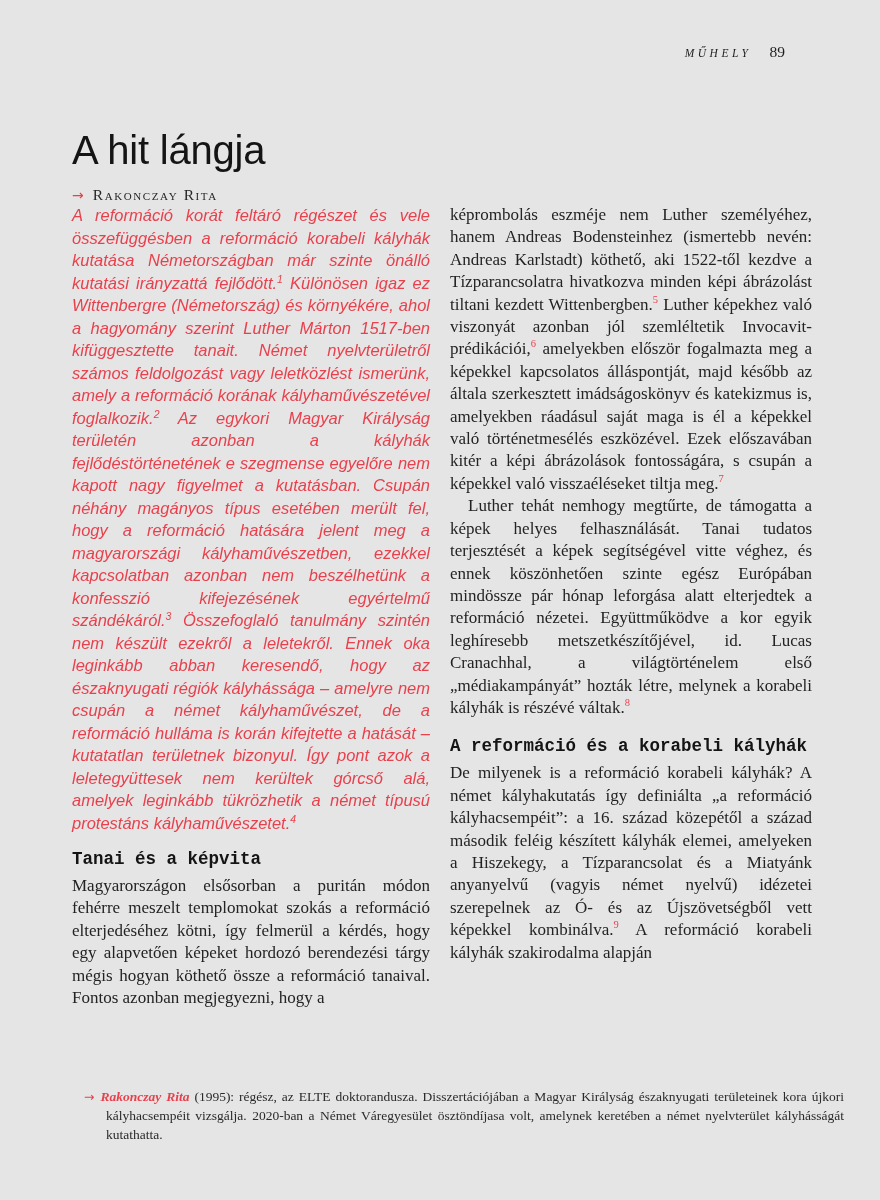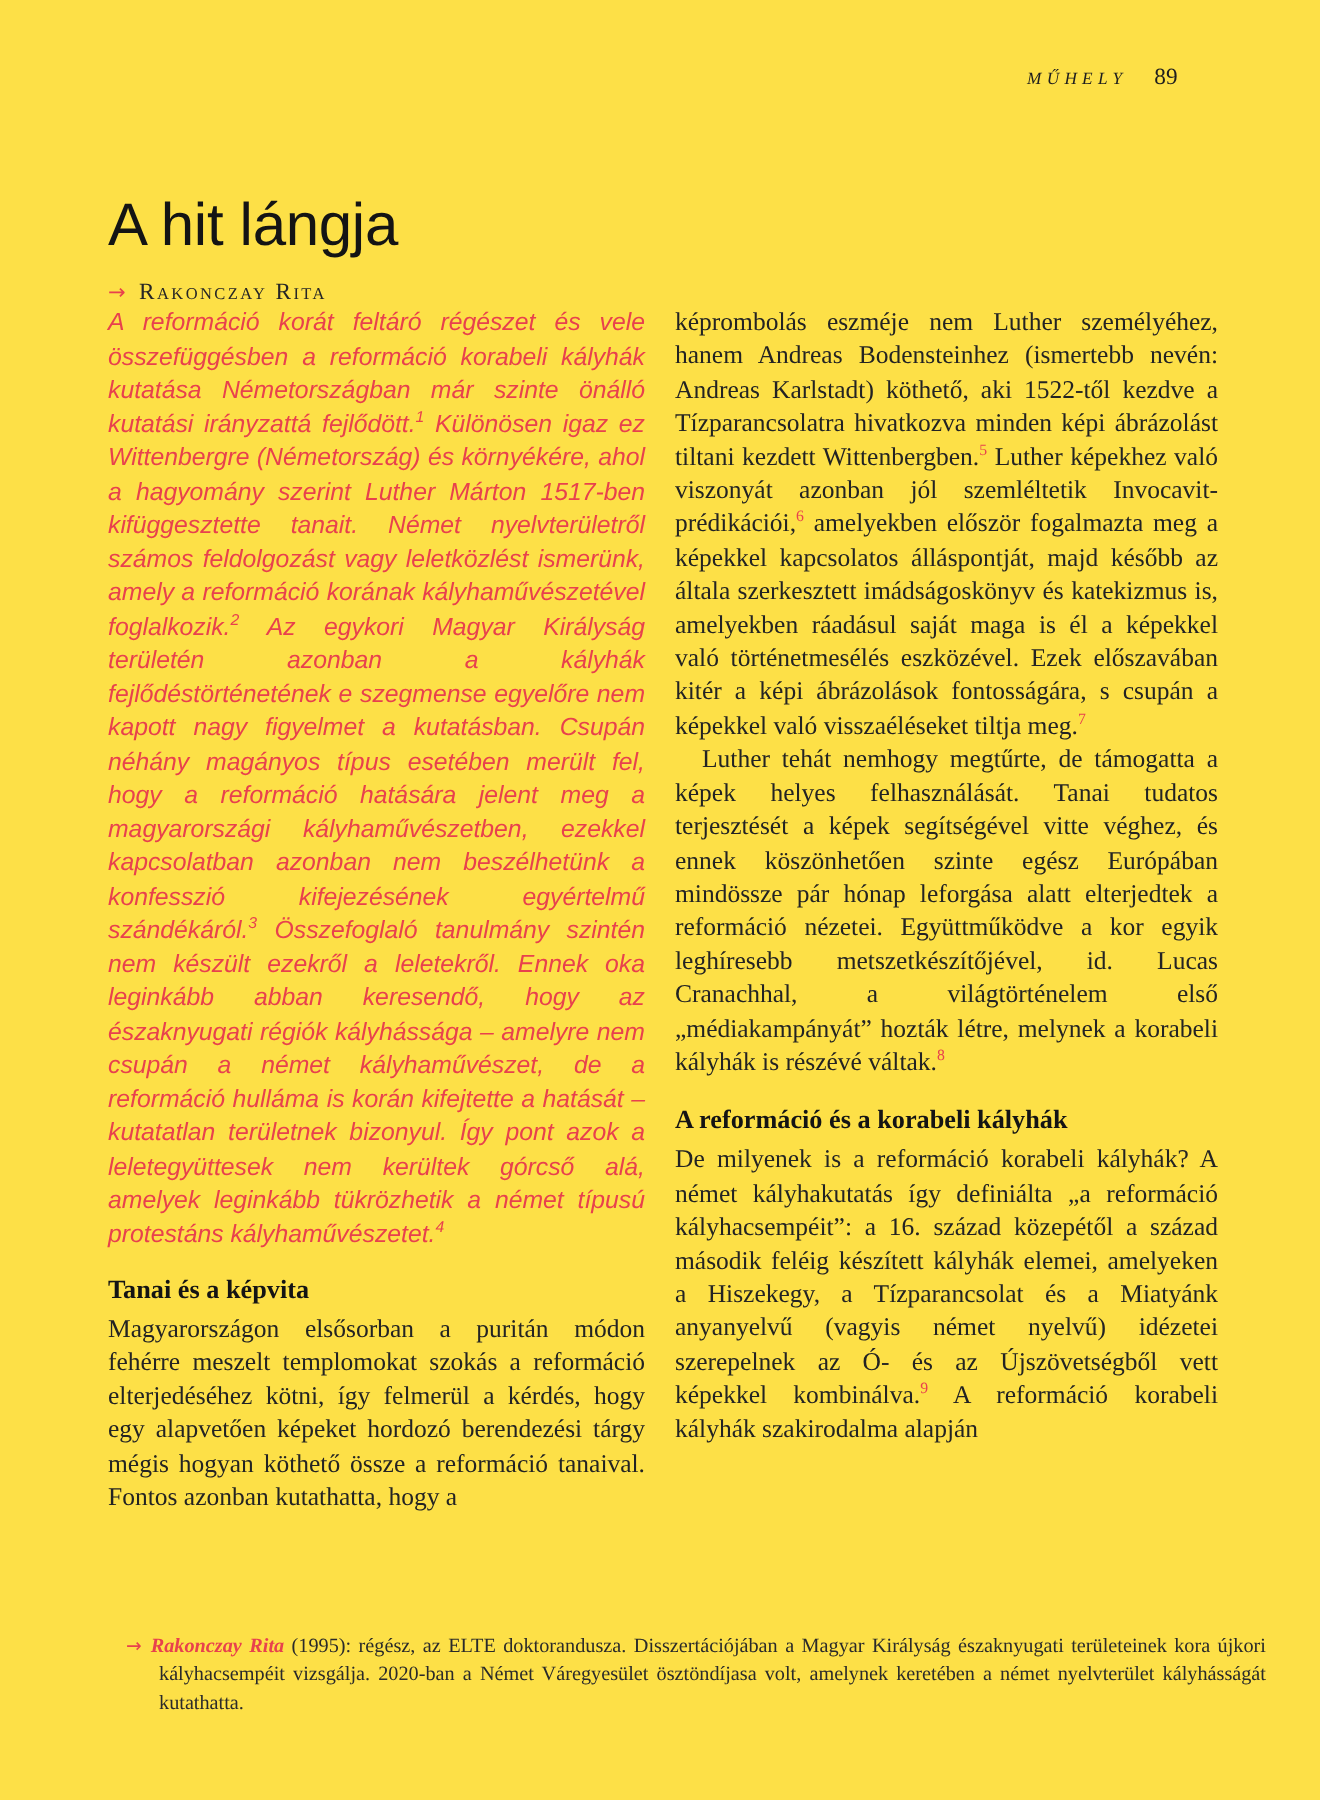--- a/index.html
+++ b/index.html
@@ -5,21 +5,21 @@
   :root{
     --accent:#e8414d;
     --ink:#232323;
     --subtle:#4a4a4a;
   }
   html,body{margin:0;padding:0;background:#ffffff;}
   .page{
     position:relative;
     width:880px;height:1200px;
     box-sizing:border-box;
-    background:#fde047;
+    background:#e5e5e5;
     padding:44px 68px 0 72px;
     font-family:"Liberation Serif",serif;
     color:var(--ink);
     overflow:hidden;
   }
   
   .running-head{
     text-align:right;
     margin-right:27px;
     height:16px;
@@ -86,21 +86,21 @@
     margin:0;
     font-family:"Liberation Sans",sans-serif;
     font-style:italic;
     font-size:16.5px;
     line-height:22.5px;
     color:var(--accent);
     text-align:justify;
   }
   .section-heading{
     margin:14px 0 5px 0;
-    font-family:Liberation Serif, serif;
+    font-family:Liberation Mono, monospace;
     font-weight:bold;
     font-size:17.5px;
     line-height:22px;
     color:#141414;
   }
   .col-right .section-heading{margin-top:16px;}
   .body-par{
     margin:0;
     font-size:17px;
     line-height:22.4px;
@@ -149,21 +149,21 @@
 
   <div class="author-line">
     <span class="arrow">→</span><span class="author-name">Rakonczay Rita</span>
   </div>
 
   <div class="columns">
 
     <div class="col col-left">
       <p class="abstract">A reformáció korát feltáró régészet és vele összefüggésben a reformáció korabeli kályhák kutatása Németországban már szinte önálló kutatási irányzattá fejlődött.<sup class="fnref">1</sup> Különösen igaz ez Wittenbergre (Németország) és környékére, ahol a hagyomány szerint Luther Márton 1517-ben kifüggesztette tanait. Német nyelvterületről számos feldolgozást vagy leletközlést ismerünk, amely a reformáció korának kályhaművészetével foglalkozik.<sup class="fnref">2</sup> Az egykori Magyar Királyság területén azonban a kályhák fejlődéstörténetének e szegmense egyelőre nem kapott nagy figyelmet a kutatásban. Csupán néhány magányos típus esetében merült fel, hogy a reformáció hatására jelent meg a magyarországi kályhaművészetben, ezekkel kapcsolatban azonban nem beszélhetünk a konfesszió kifejezésének egyértelmű szándékáról.<sup class="fnref">3</sup> Összefoglaló tanulmány szintén nem készült ezekről a leletekről. Ennek oka leginkább abban keresendő, hogy az északnyugati régiók kályhássága – amelyre nem csupán a német kályhaművészet, de a reformáció hulláma is korán kifejtette a hatását – kutatatlan területnek bizonyul. Így pont azok a leletegyüttesek nem kerültek górcső alá, amelyek leginkább tükrözhetik a német típusú protestáns kályhaművészetet.<sup class="fnref">4</sup></p>
       <h3 class="section-heading">Tanai és a képvita</h3>
-      <p class="body-par">Magyarországon elsősorban a puritán módon fehérre meszelt templomokat szokás a reformáció elterjedéséhez kötni, így felmerül a kérdés, hogy egy alapvetően képeket hordozó berendezési tárgy mégis hogyan köthető össze a reformáció tanaival. Fontos azonban kutathatta, hogy a</p>
+      <p class="body-par">Magyarországon elsősorban a puritán módon fehérre meszelt templomokat szokás a reformáció elterjedéséhez kötni, így felmerül a kérdés, hogy egy alapvetően képeket hordozó berendezési tárgy mégis hogyan köthető össze a reformáció tanaival. Fontos azonban megjegyezni, hogy a</p>
     </div>
 
     <div class="col col-right">
       <p class="body-par">képrombolás eszméje nem Luther személyéhez, hanem Andreas Bodensteinhez (ismertebb nevén: Andreas Karlstadt) köthető, aki 1522-től kezdve a Tízparancsolatra hivatkozva minden képi ábrázolást tiltani kezdett Wittenbergben.<sup class="fnref">5</sup> Luther képekhez való viszonyát azonban jól szemléltetik Invocavit-prédikációi,<sup class="fnref">6</sup> amelyekben először fogalmazta meg a képekkel kapcsolatos álláspontját, majd később az általa szerkesztett imádságoskönyv és katekizmus is, amelyekben ráadásul saját maga is él a képekkel való történetmesélés eszközével. Ezek előszavában kitér a képi ábrázolások fontosságára, s csupán a képekkel való visszaéléseket tiltja meg.<sup class="fnref">7</sup></p>
       <p class="body-par indent">Luther tehát nemhogy megtűrte, de támogatta a képek helyes felhasználását. Tanai tudatos terjesztését a képek segítségével vitte véghez, és ennek köszönhetően szinte egész Európában mindössze pár hónap leforgása alatt elterjedtek a reformáció nézetei. Együttműködve a kor egyik leghíresebb metszetkészítőjével, id. Lucas Cranachhal, a világtörténelem első „médiakampányát” hozták létre, melynek a korabeli kályhák is részévé váltak.<sup class="fnref">8</sup></p>
       <h3 class="section-heading">A reformáció és a korabeli kályhák</h3>
       <p class="body-par">De milyenek is a reformáció korabeli kályhák? A német kályhakutatás így definiálta „a reformáció kályhacsempéit”: a 16. század közepétől a század második feléig készített kályhák elemei, amelyeken a Hiszekegy, a Tízparancsolat és a Miatyánk anyanyelvű (vagyis német nyelvű) idézetei szerepelnek az Ó- és az Újszövetségből vett képekkel kombinálva.<sup class="fnref">9</sup> A reformáció korabeli kályhák szakirodalma alapján</p>
     </div>
 
   </div>

